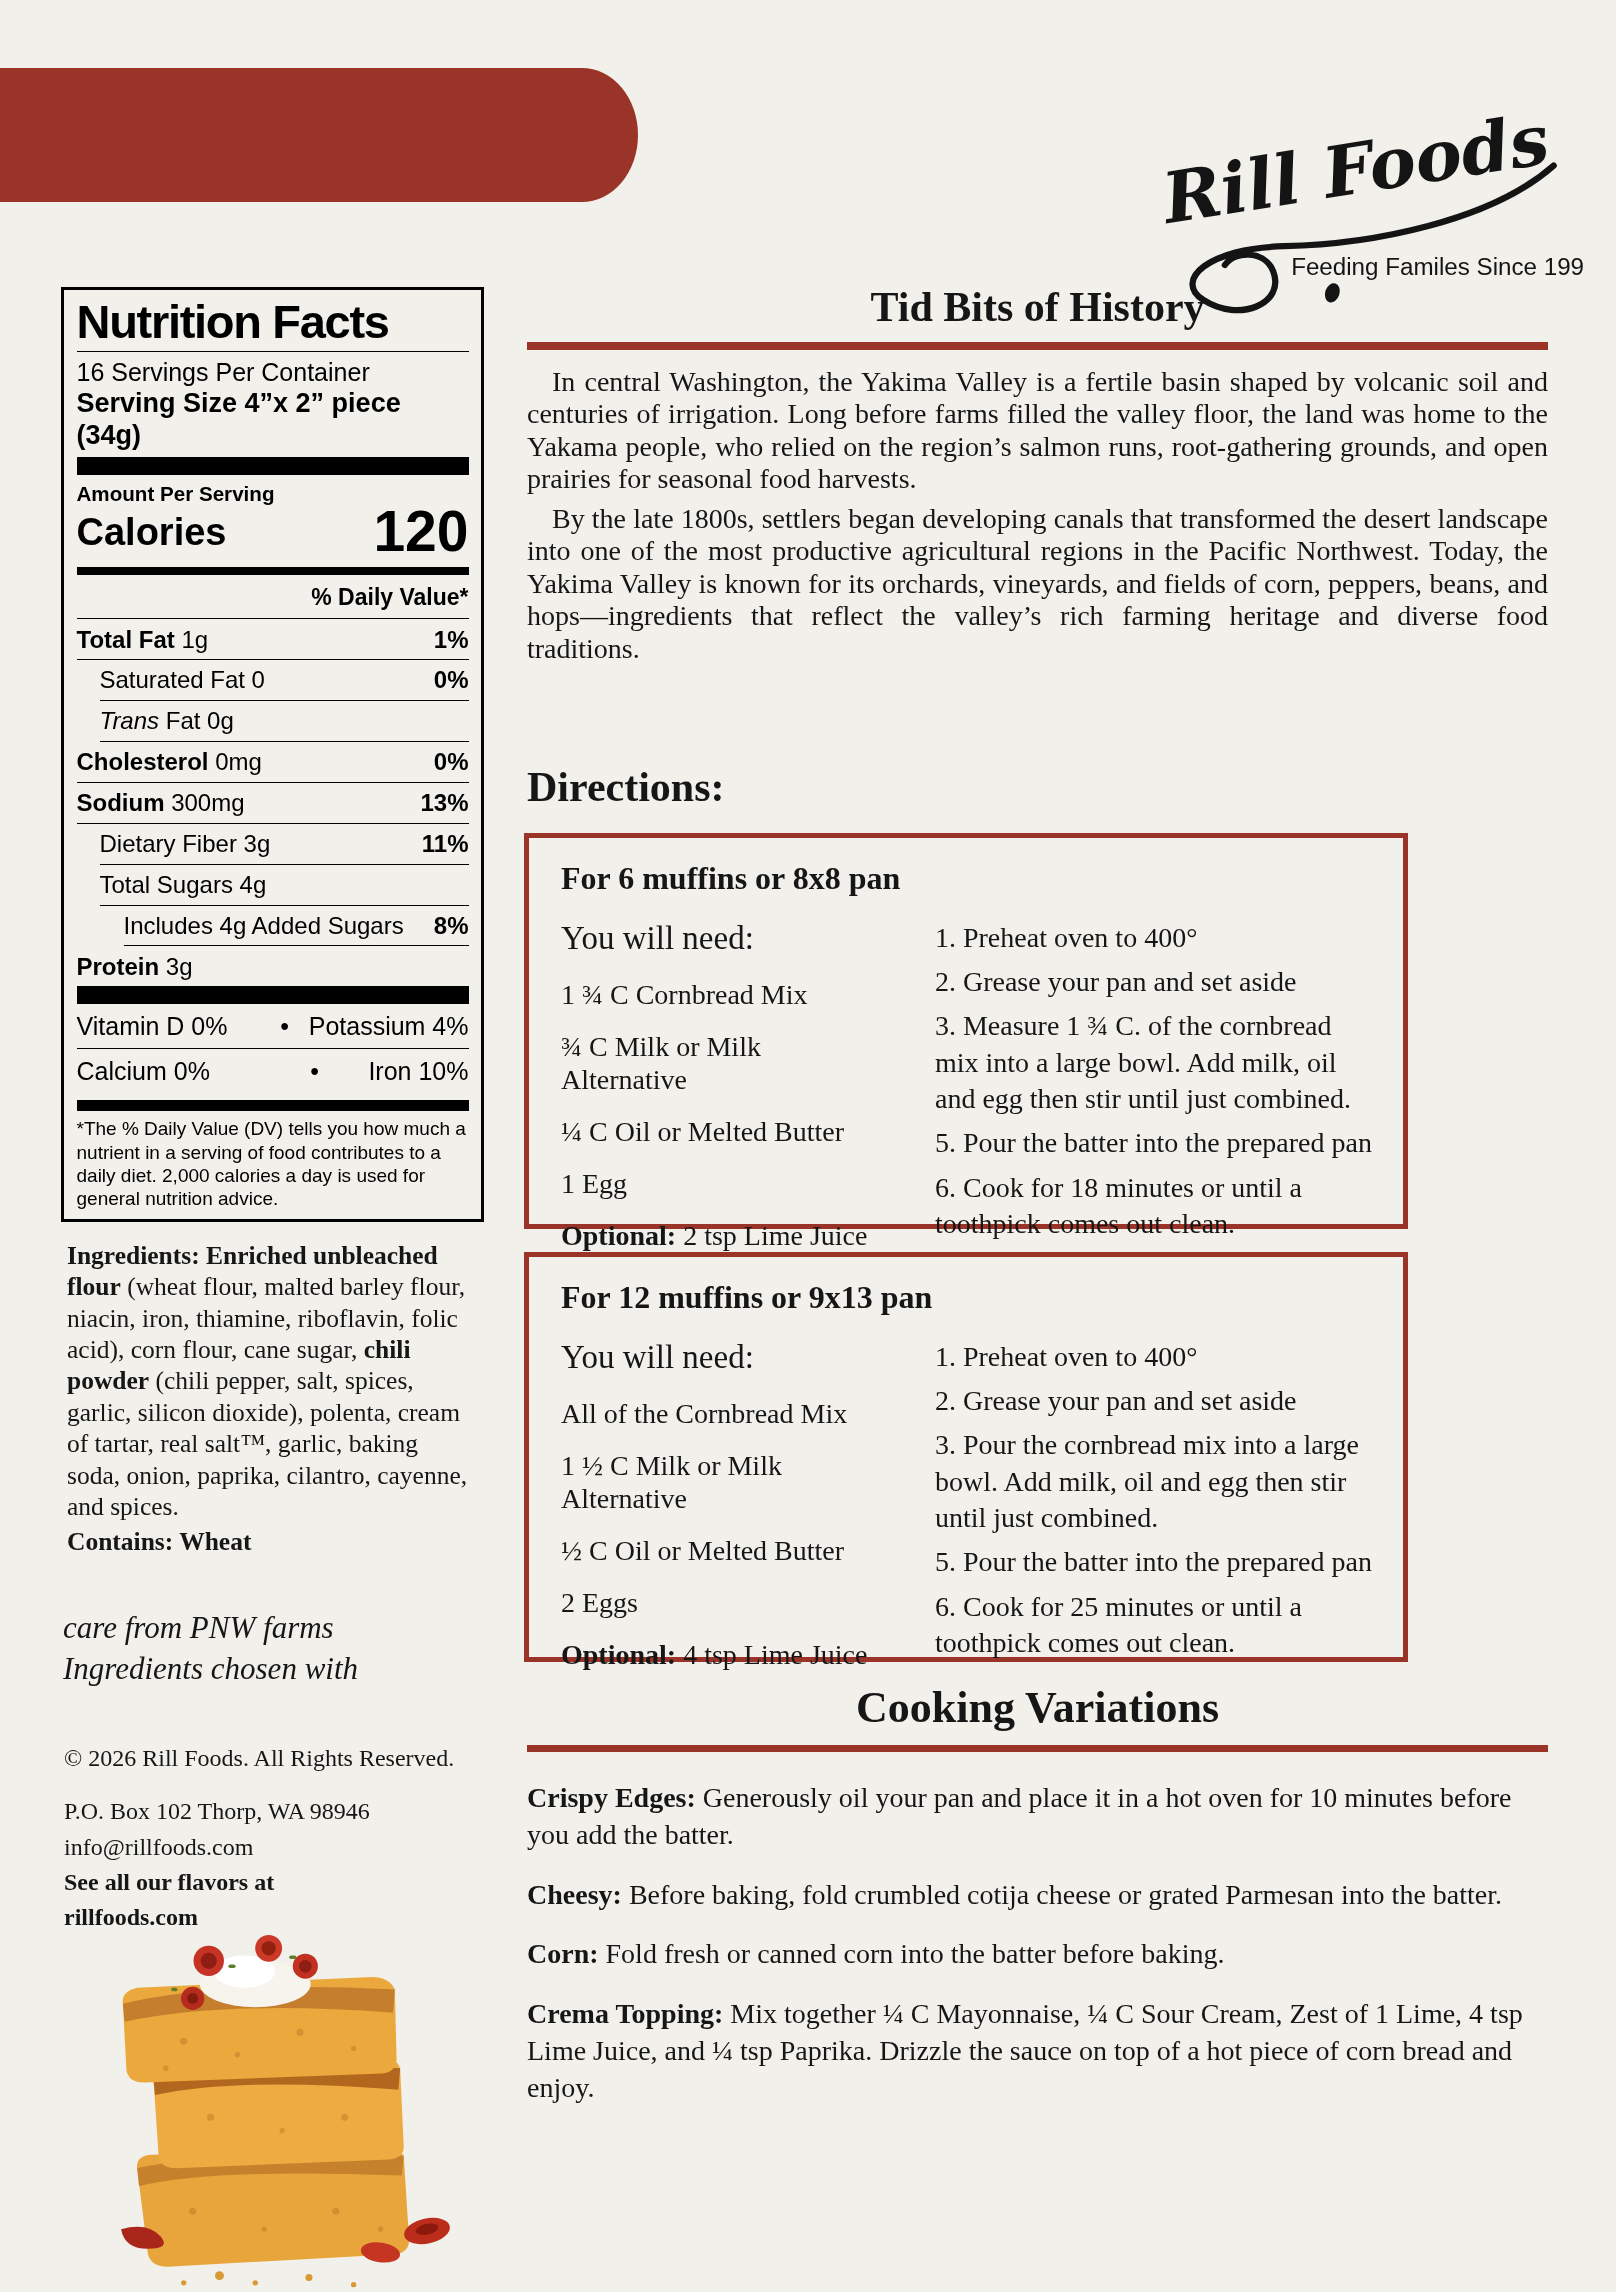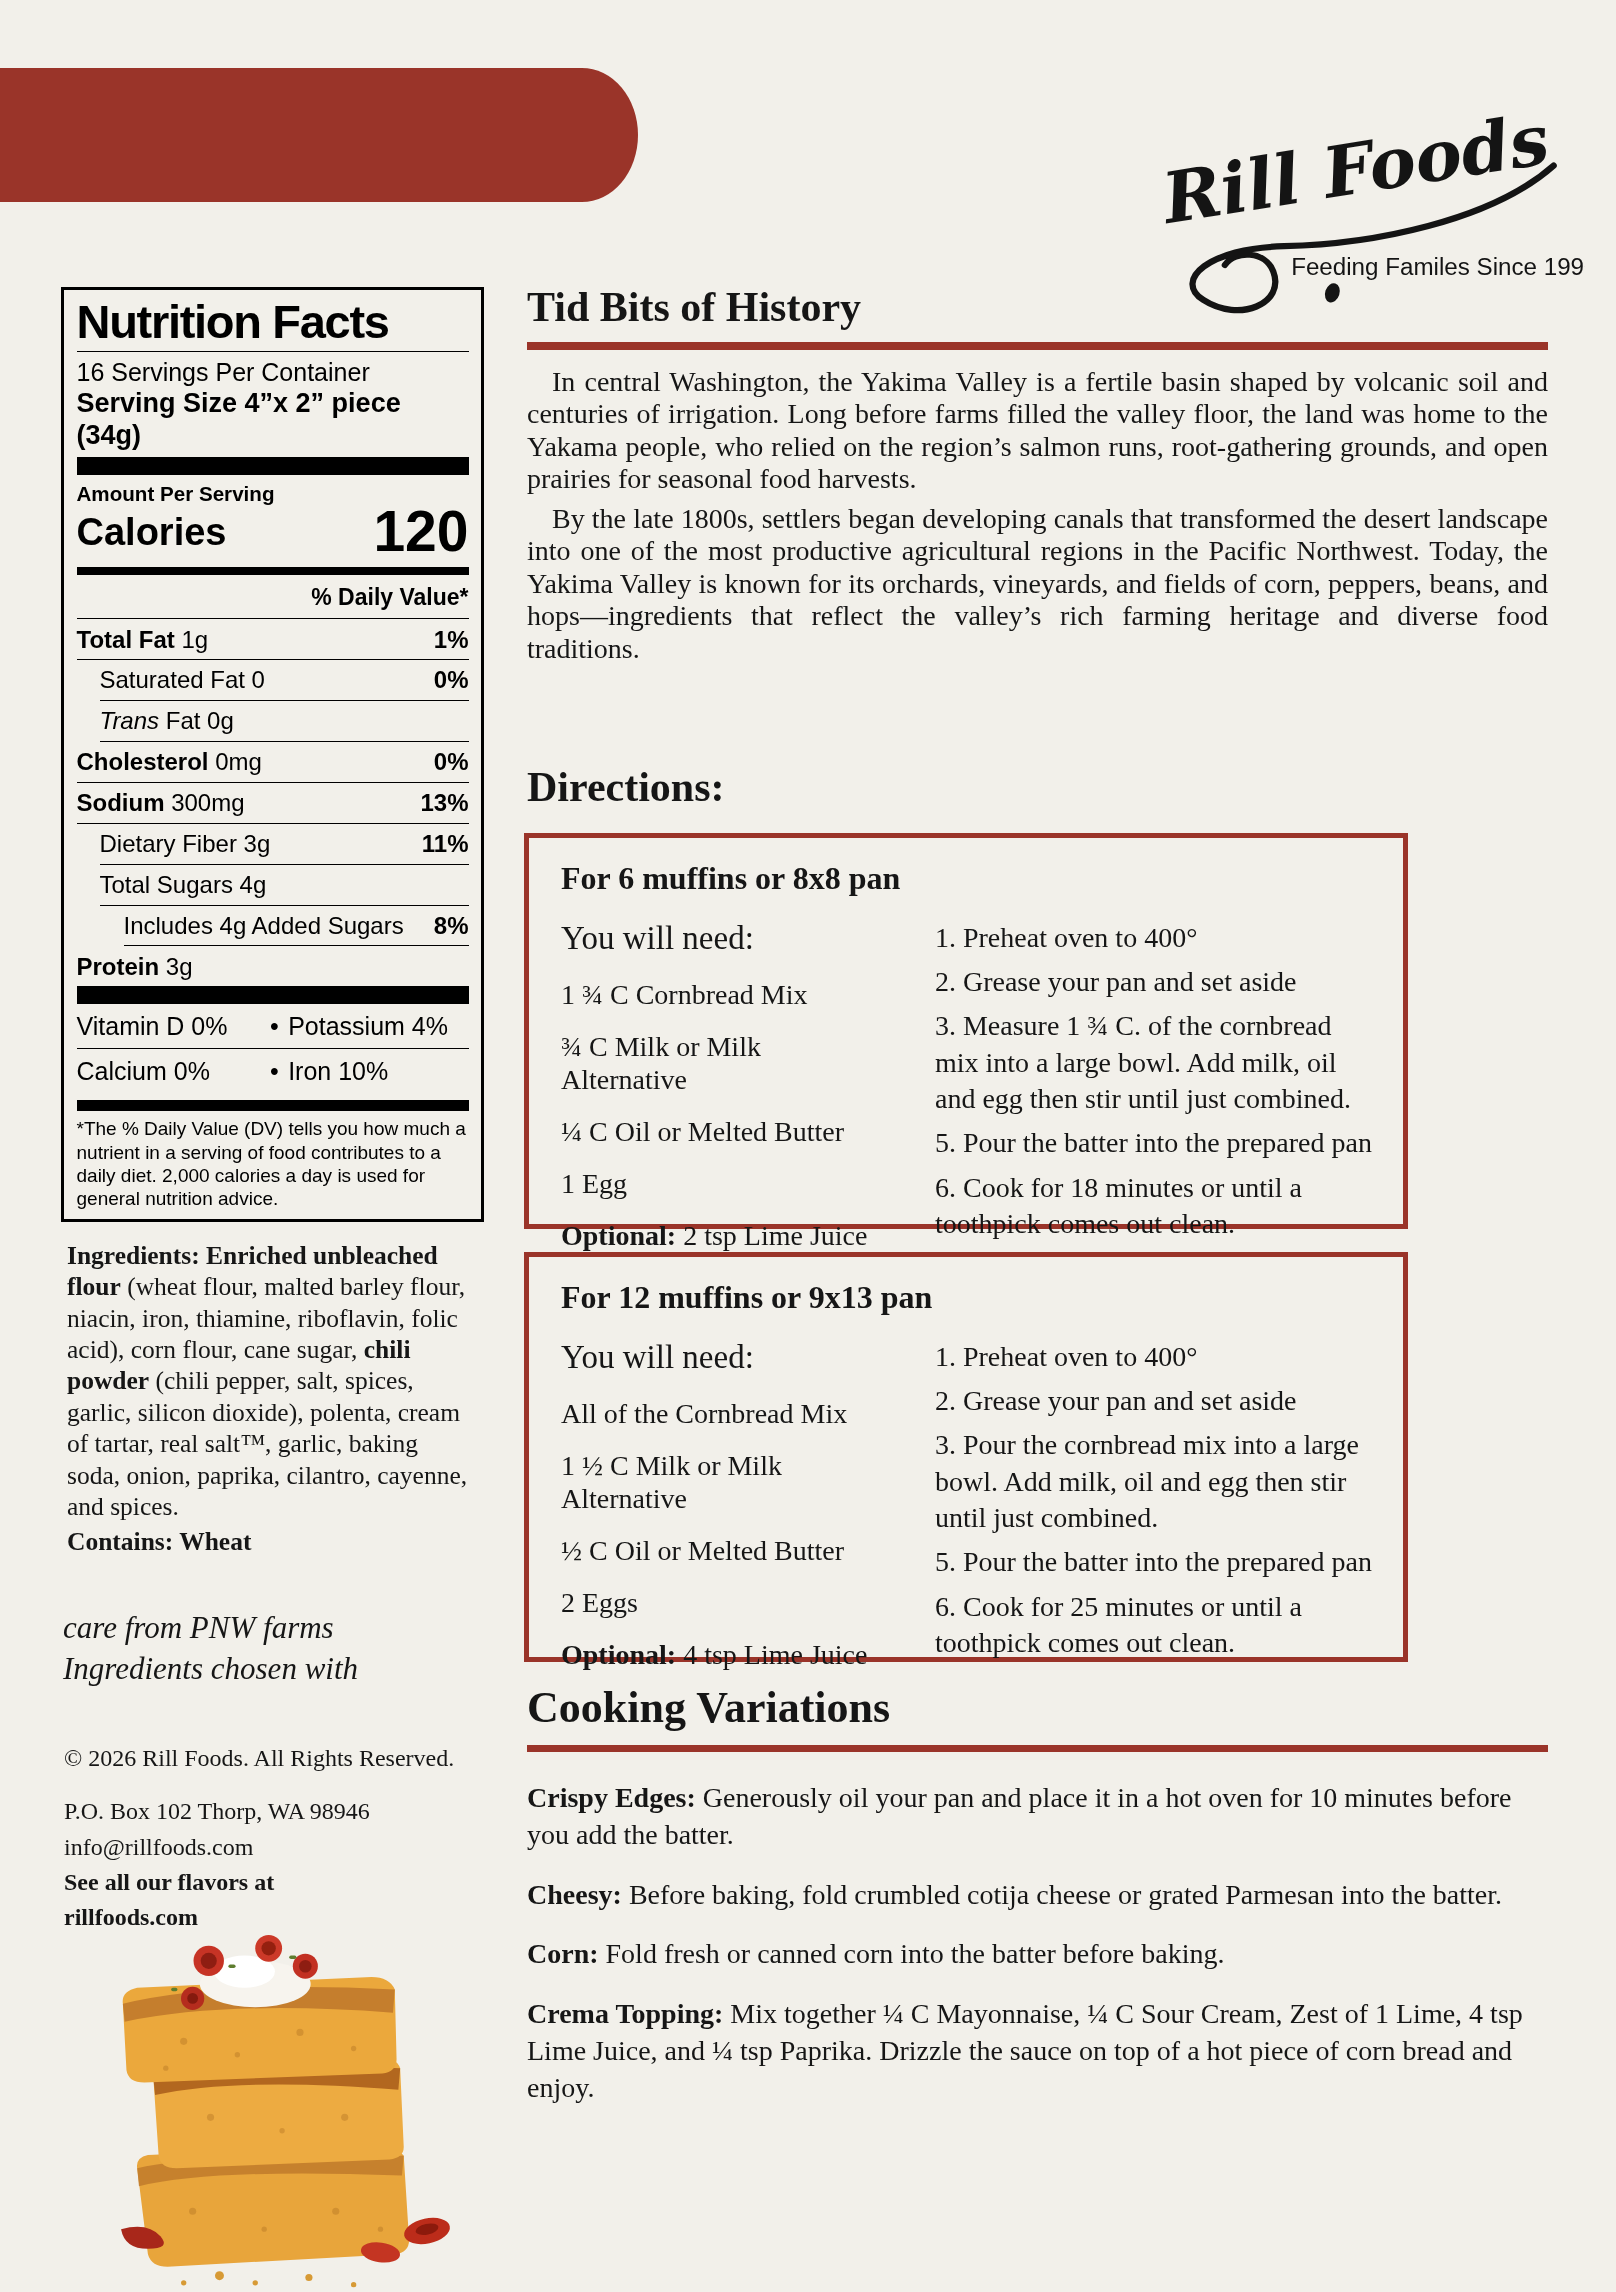--- a/index.html
+++ b/index.html
@@ -37,38 +37,38 @@
   .nf-cal .cl{font-size:38px;font-weight:bold;line-height:1;}
   .nf-cal .cv{font-size:57px;font-weight:bold;line-height:.9;}
   .nf-dv{font-size:23px;font-weight:bold;text-align:right;padding:9px 0 7.2px 0;border-bottom:0.9px solid #000;}
   .nrow{display:flex;justify-content:space-between;font-size:24px;
     padding:7.2px 0 6.3px 0;border-bottom:0.9px solid #000;line-height:1.1;}
   .nrow.last{border-bottom:none;}
   .nrow.ind1{margin-left:23px;}
   .nrow.ind2{margin-left:47px;}
   .nrow b{font-weight:bold;}
   .nrow .ndv{font-weight:bold;}
-  .mrow{display:flex;font-size:25px;padding:8px 0 7.2px 0;border-bottom:0.9px solid #000;line-height:1.15;}
+  .mrow{display:flex;font-size:25px;padding:8px 0 7.2px 0;border-bottom:0.9px solid #000;line-height:1.15;justify-content:space-between;}
   .mrow.last{border-bottom:none;}
   .mrow .ml{width:47%;}
   .mrow .mb{width:7%;text-align:center;}
   .nf-foot{font-size:19px;line-height:1.22;padding-top:6.3px;}
   
   .ingredients{position:absolute;left:67px;top:1240px;width:410px;
     font-size:25.5px;line-height:1.23;}
   .ingredients .contains{font-weight:bold;margin-top:3.6px;}
   .pnw-note{position:absolute;left:63px;top:1608px;width:394px;
     font-size:31px;font-style:italic;line-height:1.32;}
   .copyright{position:absolute;left:64px;top:1745px;width:421px;font-size:24px;}
   .address{position:absolute;left:64px;top:1793px;width:421px;font-size:24px;line-height:1.5;}
   .flavors{position:absolute;left:64px;top:1865px;width:421px;font-size:24px;font-weight:bold;line-height:1.45;}
   .cornbread{position:absolute;left:85px;top:1934px;width:421px;height:356px;}
   
   .rcol{position:absolute;left:527px;width:1021px;}
-  .sec-title{font-size:42px;font-weight:bold;line-height:1.05;}
+  .sec-title{font-size:42px;font-weight:bold;line-height:1.05;text-align:center;}
   .red-rule{height:7.2px;background:#9a3429;margin-top:13.4px;}
   .history{top:285px;}
   .history p{margin:0;padding:0;font-size:28px;line-height:1.16;text-align:justify;text-indent:25px;}
   .history .red-rule{margin-bottom:16px;}
   .history p + p{margin-top:7.2px;}
   .directions-title{position:absolute;left:527px;top:763px;font-size:42px;font-weight:bold;}
   .dbox{
     position:absolute;left:524px;width:884px;
     box-sizing:border-box;border:5.4px solid #9a3429;
     padding:21.5px 29px 14.3px 32px;

